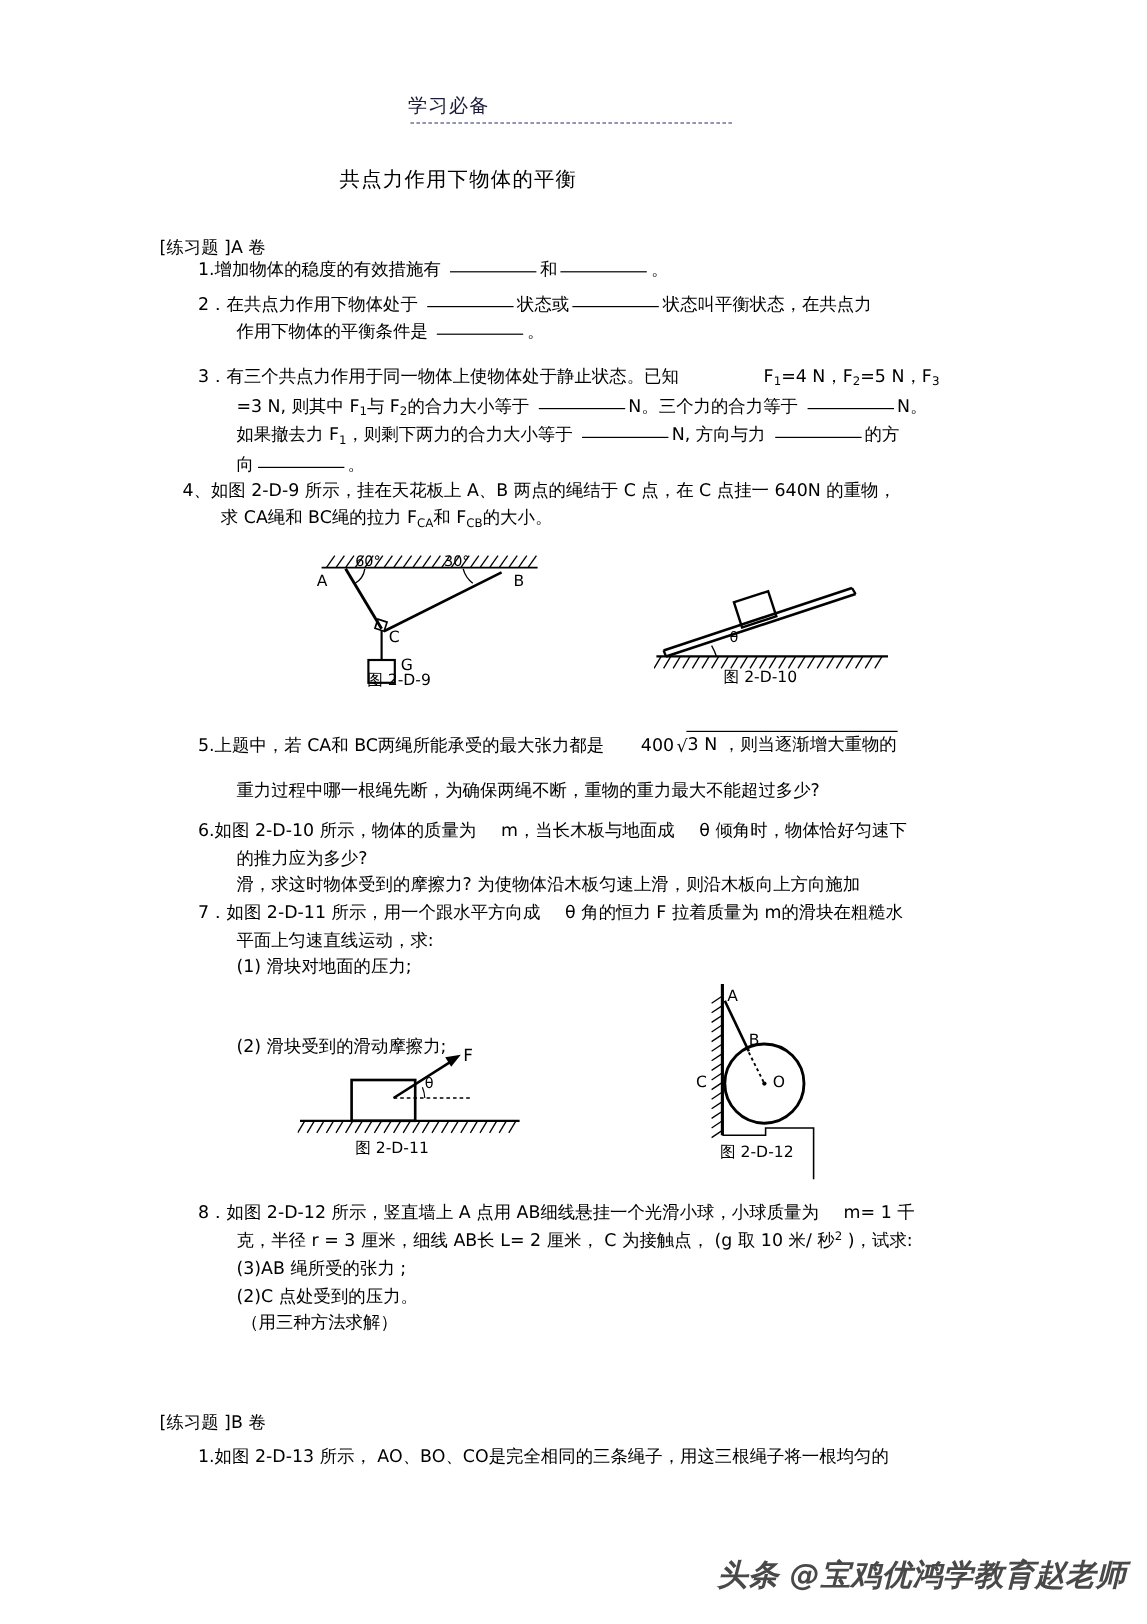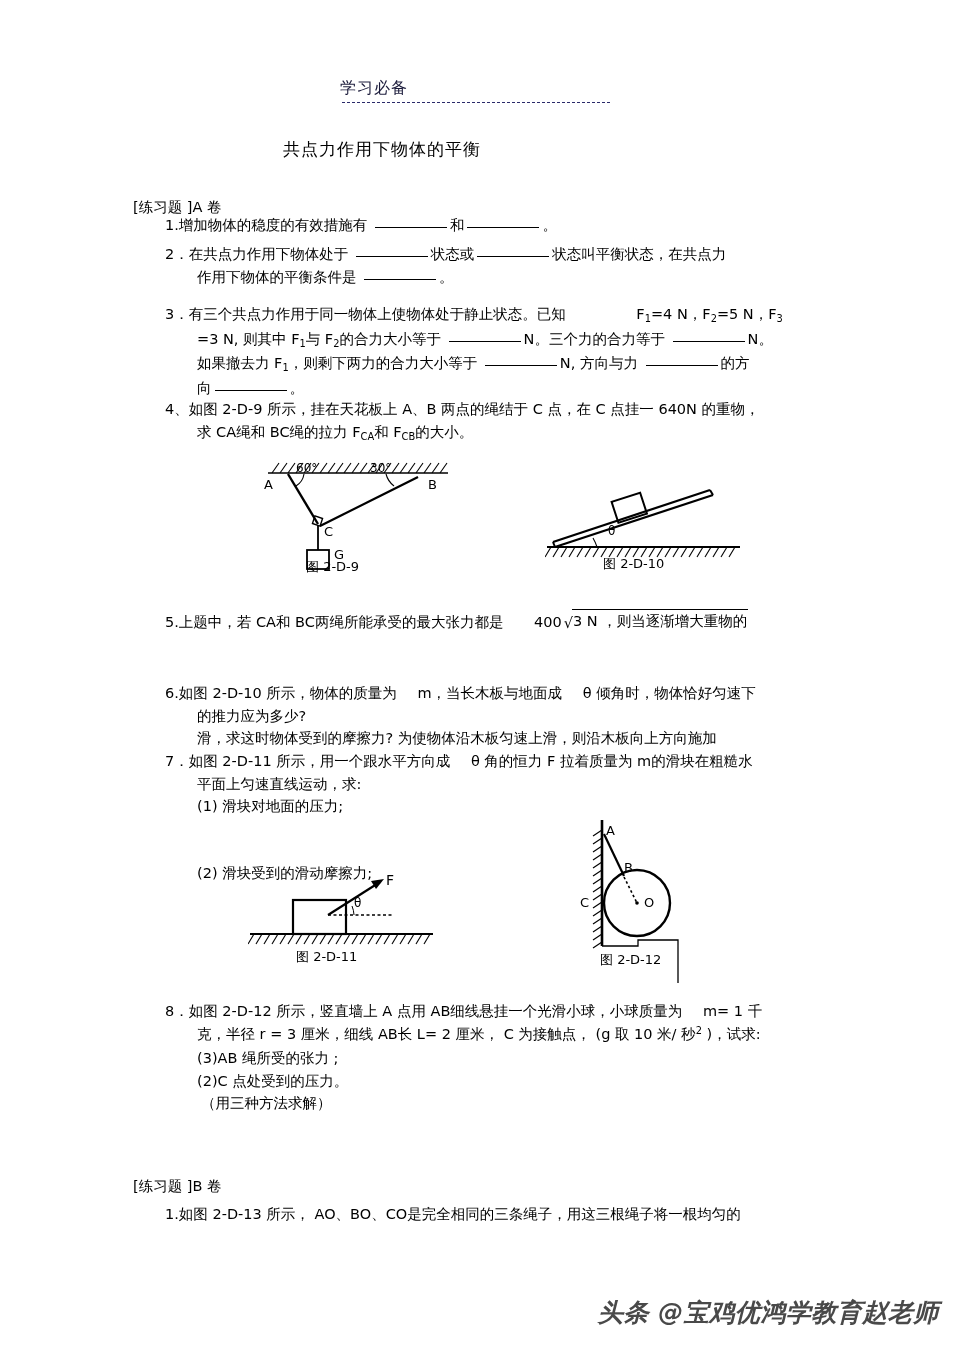--- a/index.html
+++ b/index.html
@@ -153,21 +153,21 @@
     <div class="qline" style="padding-left:32px;">
       <span>如果撤去力  F</span><sub>1</sub><span>，则剩下两力的合力大小等于</span>
       <span class="blank-m"></span><span>N, 方向与力</span>
       <span class="blank-m"></span><span>的方</span>
     </div>
     <div class="qline" style="padding-left:32px;">
       <span>向</span><span class="blank-m"></span><span>。</span>
     </div>
   </div>
 
-  <div class="block" style="left:165px; top:398px;">
+  <div class="block" style="left:152px; top:398px;">
     <div class="qline">
       <span>4、</span><span>如图 2-D-9 所示，挂在天花板上   A、B 两点的绳结于   C 点，在 C 点挂一 640N 的重物，</span>
     </div>
     <div class="qline" style="padding-left:32px;">
       <span>求 CA绳和 BC绳的拉力   F</span><sub>CA</sub><span>和 F</span><sub>CB</sub><span>的大小。</span>
     </div>
   </div>
 
   <div class="fig" style="left:258px; top:458px; width:200px; height:120px;">
     <svg width="200" height="120" viewBox="0 0 200 120">
@@ -266,20 +266,23 @@
       <path d="M 52 85 A 45 45 0 0 0 48 76" fill="none" stroke="#000" stroke-width="1.1"></path>
     </svg>
     <div class="fig-label" style="left:63px; top:62px; font-size:12px;">θ</div>
     <div class="fig-cap" style="left:58px; top:93px;">图 2-D-10</div>
   </div>
 
   <div class="block" style="left:165px; top:610px;">
     <div class="qline">
       <span>5.</span><span>上题中，若  CA和 BC两绳所能承受的最大张力都是</span>
       <span style="display:inline-block; width:26px;"></span><span>400</span><span class="sqrt-wrap"><span class="sqrt-sym">√</span><span class="sqrt-bar">3 N ，则当逐渐增大重物的</span></span>
+    </div>
+    <div class="qline" style="padding-left:32px; padding-top:14px;">
+      <span>重力过程中哪一根绳先断，为确保两绳不断，重物的重力最大不能超过多少?</span>
     </div>
   </div>
 
   <div class="block" style="left:165px; top:682px;">
     <div class="qline">
       <span>6.</span><span>如图 2-D-10 所示，物体的质量为</span>
       <span style="display:inline-block; width:16px;"></span><span>m，当长木板与地面成</span>
       <span style="display:inline-block; width:16px;"></span><span>θ 倾角时，物体恰好匀速下</span>
     </div>
     <div class="qline" style="padding-left:32px;">

